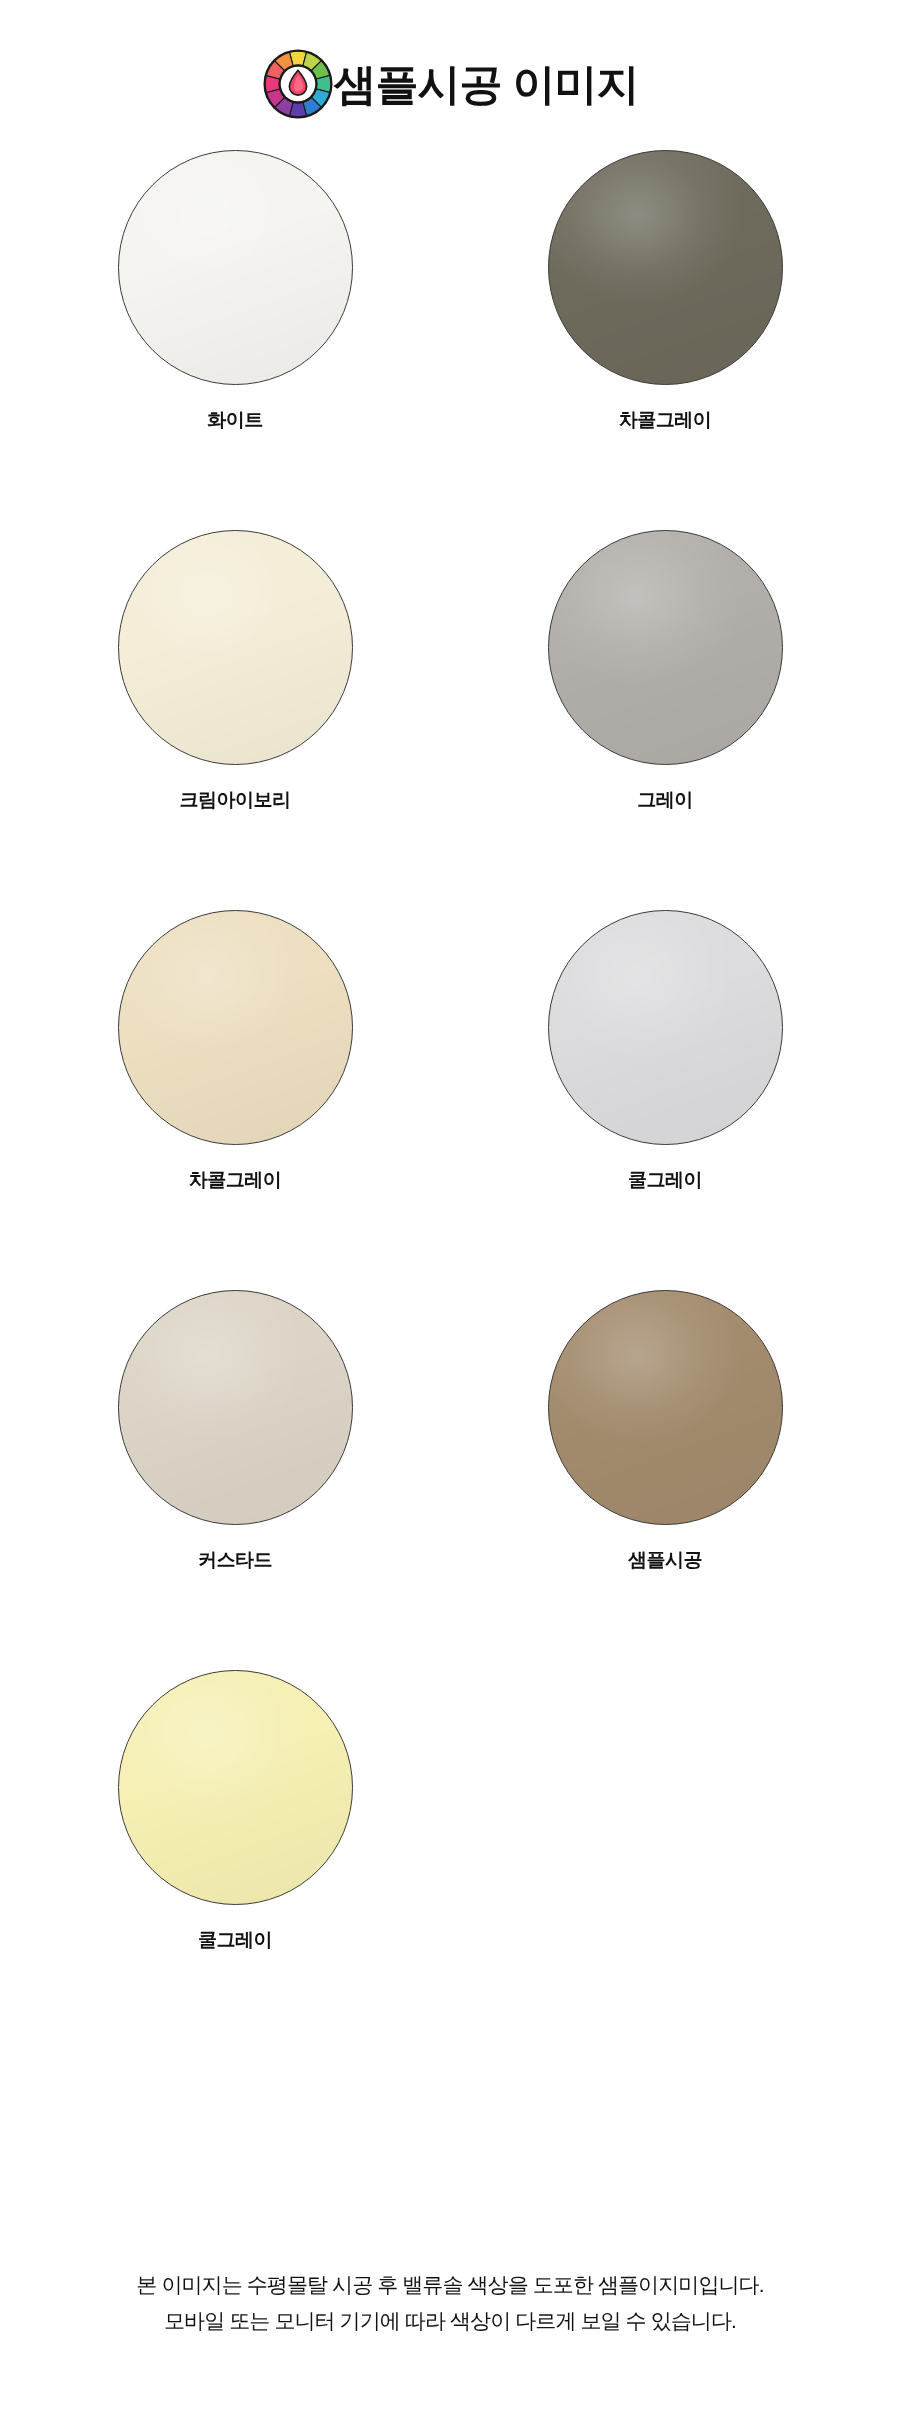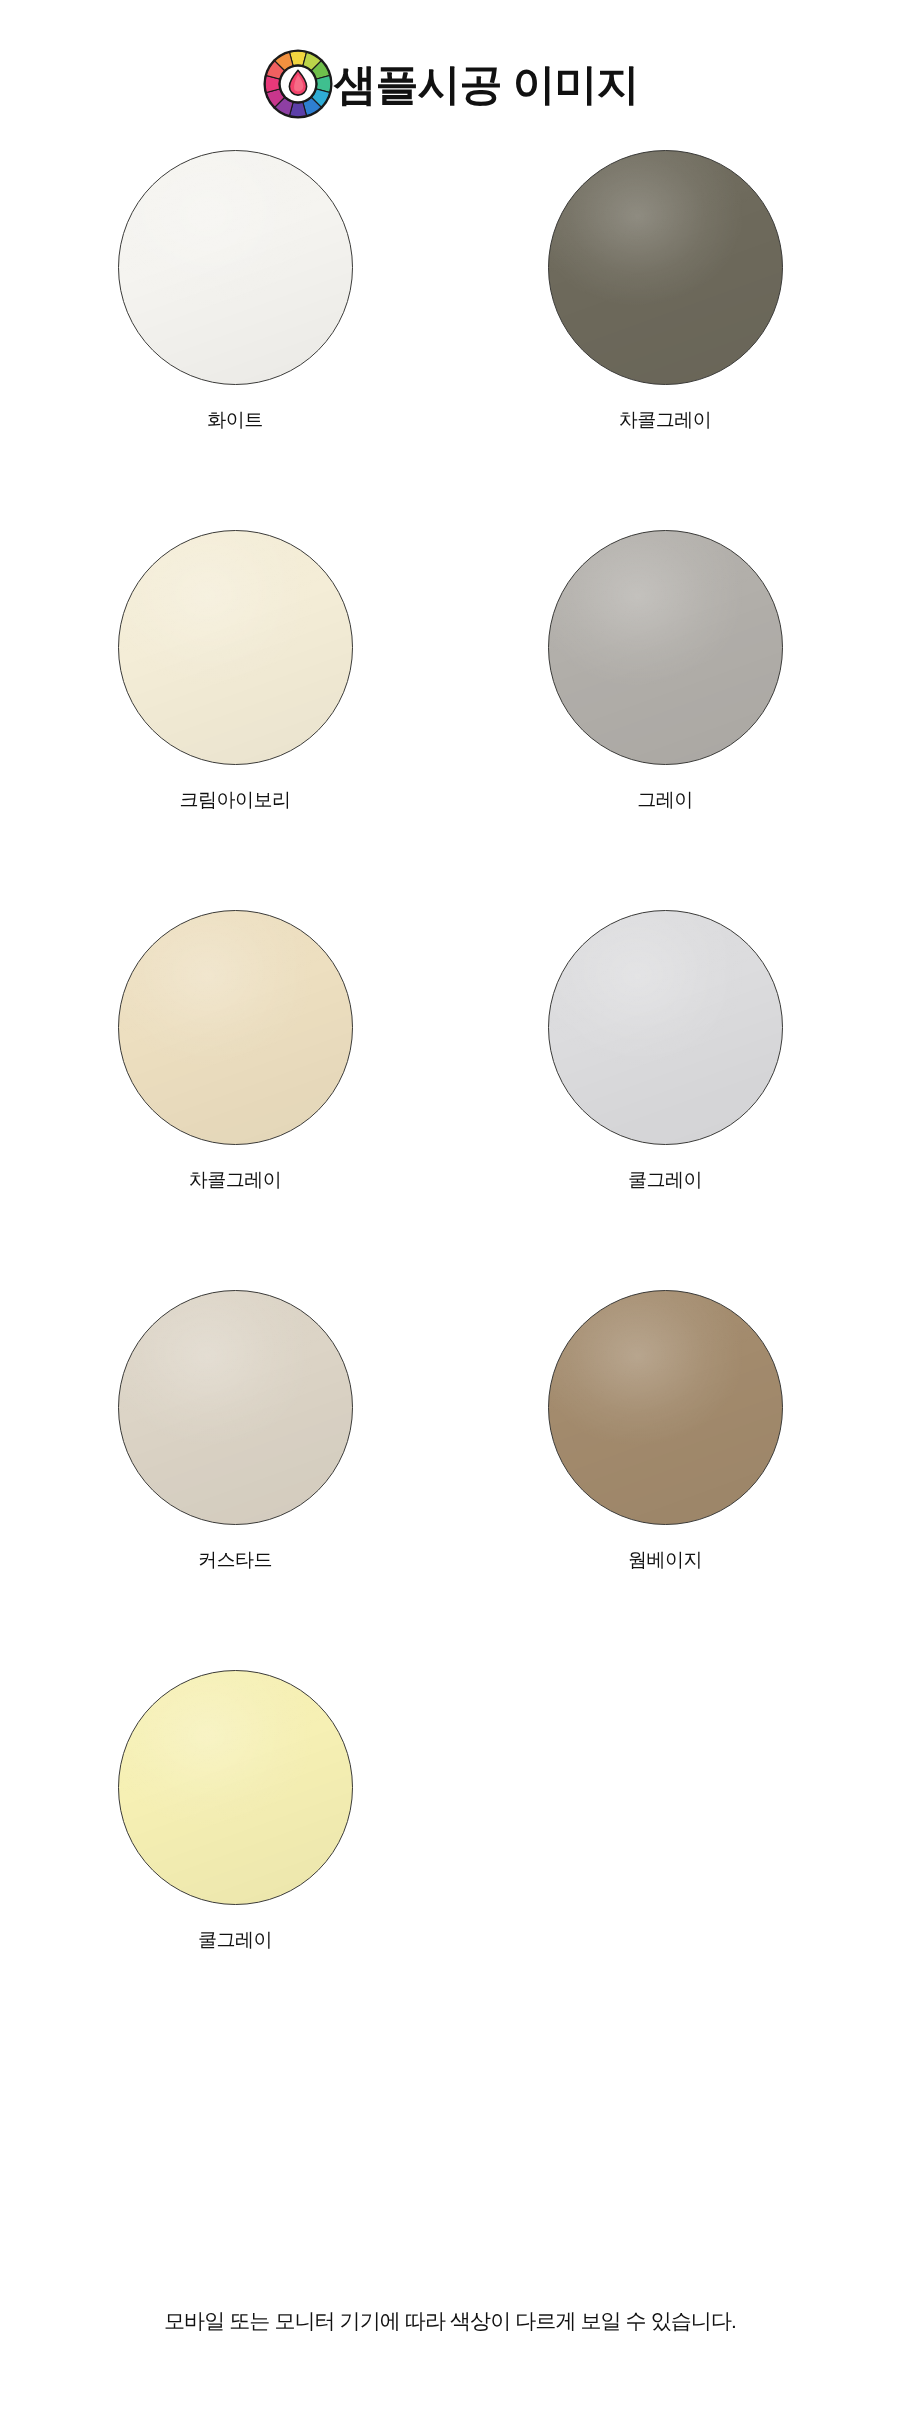--- a/index.html
+++ b/index.html
@@ -91,21 +91,21 @@
       linear-gradient(160deg,
         rgba(255,255,255,0.05) 0%,
         rgba(0,0,0,0.00) 40%,
         rgba(0,0,0,0.045) 100%);
     pointer-events: none;
   }
 
   .swatch-label {
     margin-top: 24px;
     font-size: 19px;
-    font-weight: 400;
+    font-weight: 700;
     letter-spacing: -0.5px;
     color: #111111;
     text-align: center;
     line-height: 1.2;
   }
 
   
   .footer {
     position: absolute;
     left: 0;
@@ -191,28 +191,29 @@
       <div class="swatch-label">쿨그레이</div>
     </div>
 
     <div class="swatch-cell">
       <div class="swatch-circle" style="background-color: rgb(220, 212, 198); border-color: rgb(58, 58, 56);"></div>
       <div class="swatch-label">커스타드</div>
     </div>
 
     <div class="swatch-cell">
       <div class="swatch-circle" style="background-color: rgb(163, 139, 109); border-color: rgb(58, 58, 56);"></div>
-      <div class="swatch-label">웜베이지</div>
+      <div class="swatch-label">샘플시공</div>
     </div>
 
     <div class="swatch-cell">
       <div class="swatch-circle" style="background-color: rgb(246, 240, 180); border-color: rgb(58, 58, 56);"></div>
       <div class="swatch-label">쿨그레이</div>
     </div>
 
 
   </div>
 
   <div class="footer">
+    <div class="footer-line">본 이미지는 수평몰탈 시공 후 밸류솔 색상을 도포한 샘플이지미입니다.</div>
     <div class="footer-line">모바일 또는 모니터 기기에 따라 색상이 다르게 보일 수 있습니다.</div>
   </div>
 
 </div>
 
 </body></html>

